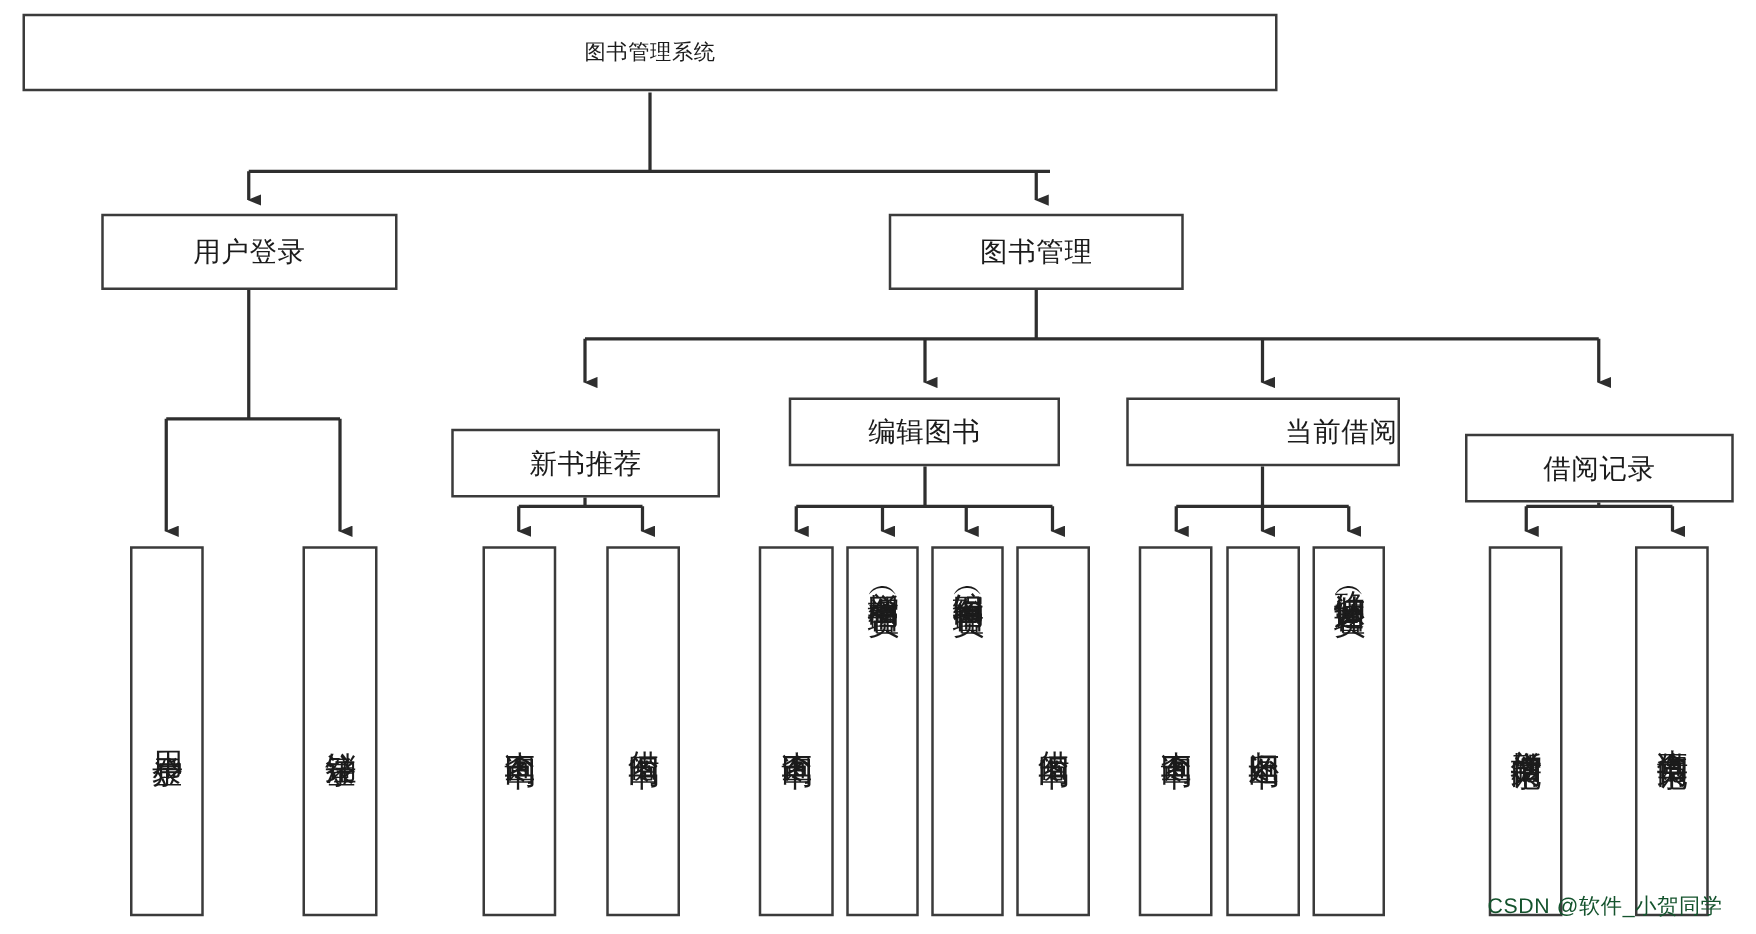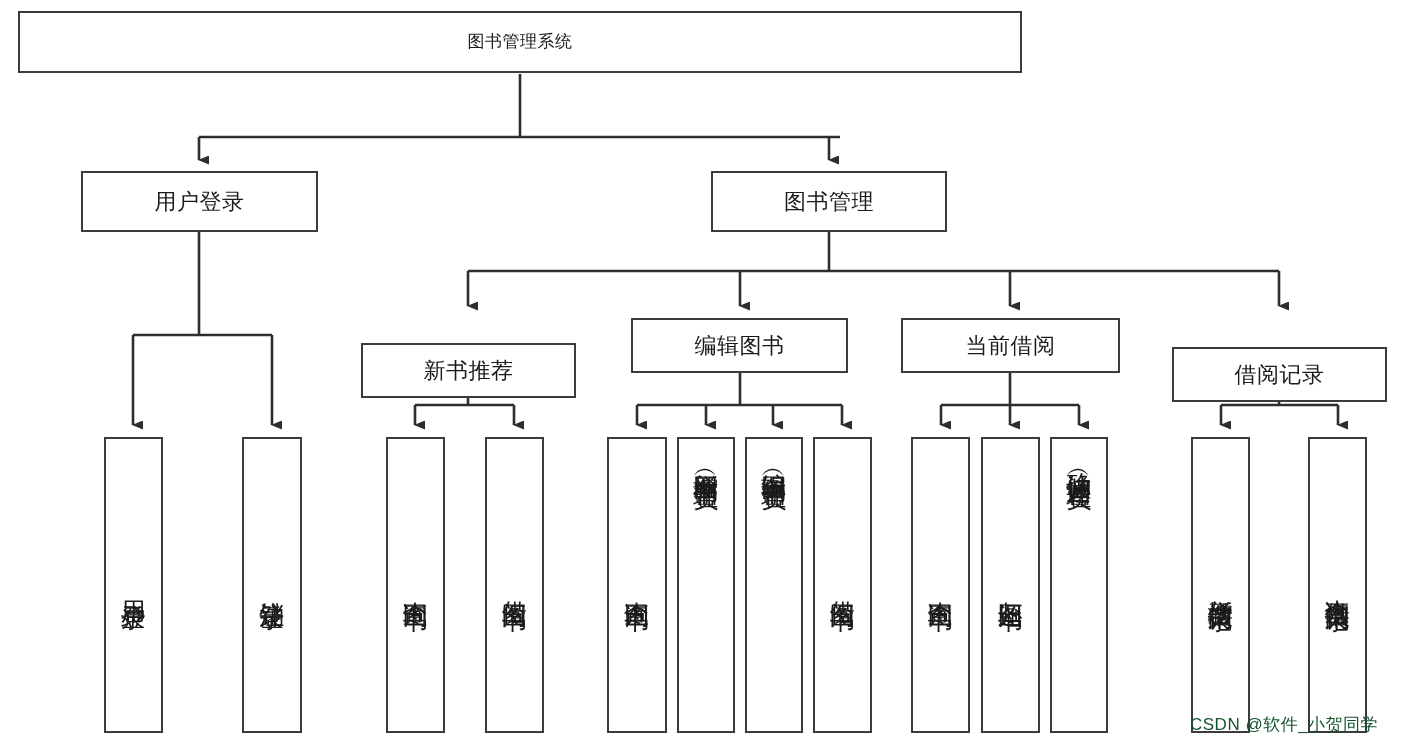--- a/index.html
+++ b/index.html
@@ -143,21 +143,21 @@
   <div class="node horizontal" style="left:711px; top:171px; width:236px; height:61px;">
     <span class="node-label">图书管理</span>
   </div>
 
   <div class="node horizontal" style="left:361px; top:318px; width:215px; height:55px;margin-top:25px;">
     <span class="node-label">新书推荐</span>
   </div>
   <div class="node horizontal" style="left:631px; top:318px; width:217px; height:55px;">
     <span class="node-label">编辑图书</span>
   </div>
-  <div class="node horizontal" style="left:901px; top:318px; width:219px; height:55px;">
+  <div class="node horizontal" style="left:901px; top:318px; width:219px; height:55px;justify-content:flex-end;">
     <span class="node-label">当前借阅</span>
   </div>
   <div class="node horizontal" style="left:1172px; top:318px; width:215px; height:55px;margin-top:29px;">
     <span class="node-label">借阅记录</span>
   </div>
 
   <div class="node vertical centered" style="left:104px; top:437px; width:59px; height:296px;">
     <span class="node-label">用户登录</span>
   </div>
   <div class="node vertical centered" style="left:242px; top:437px; width:60px; height:296px;">

